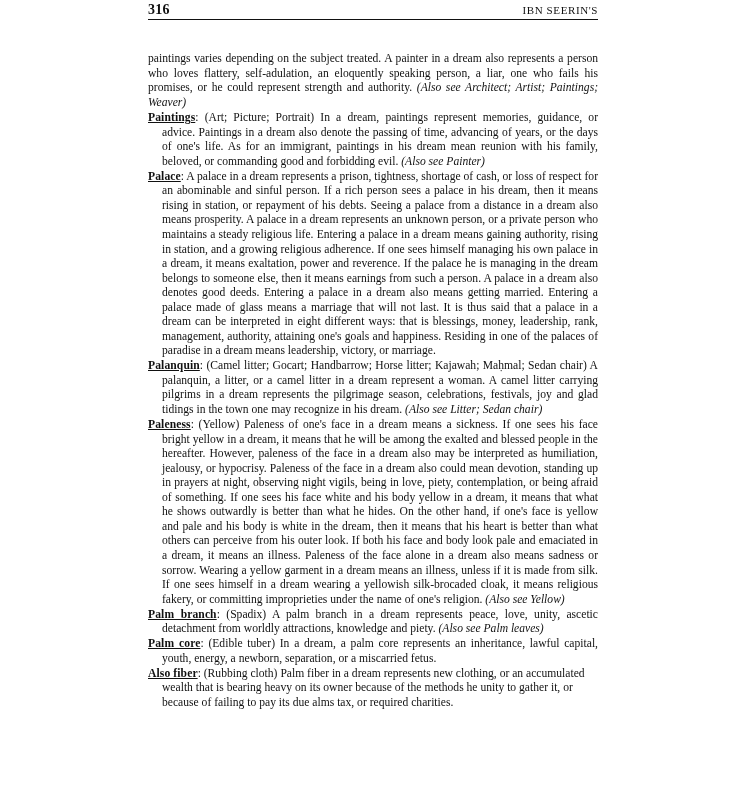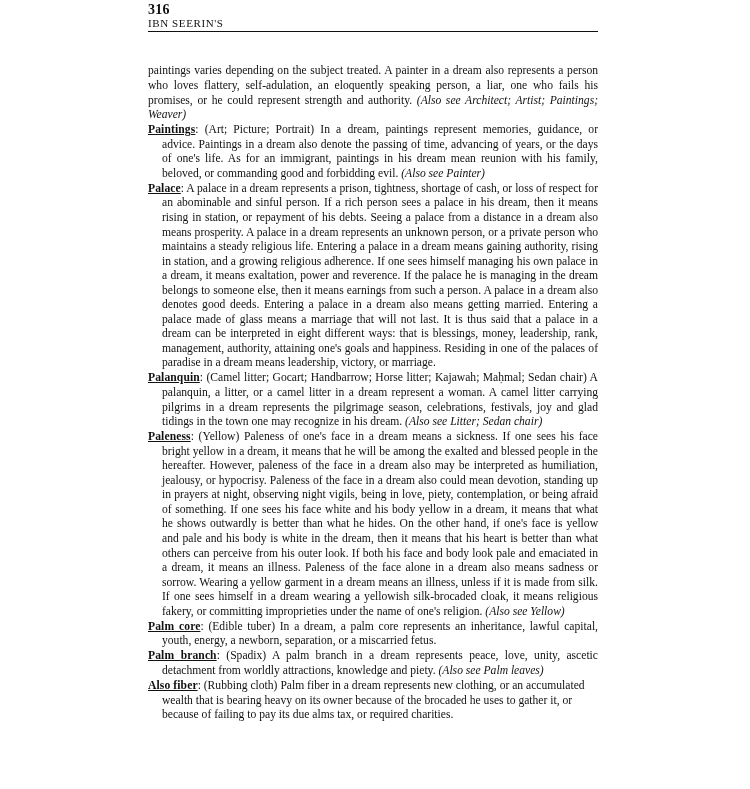--- a/index.html
+++ b/index.html
@@ -31,21 +31,20 @@
 
   
   .running-head {
     display: flex;
     justify-content: space-between;
     align-items: baseline;
     font-size: 13.5px;
     letter-spacing: 0.2px;
     line-height: 1.1;
     padding-bottom: 1px;
-    flex-direction: column;
   }
   .folio {
     font-weight: 700;
     font-size: 14px;
     letter-spacing: 0.3px;
   }
   .book-title {
     font-size: 11px;
     letter-spacing: 0.6px;
   }
@@ -99,19 +98,19 @@
       <span class="book-title">IBN SEERIN'S</span>
     </div>
     <hr class="head-rule">
 
     <div class="entries">
         <p class="entry continuation"><span>paintings varies depending on the subject treated. A painter in a dream also represents a person who loves flattery, self-adulation, an eloquently speaking person, a liar, one who fails his promises, or he could represent strength and authority. </span><span class="xref">(Also see Architect; Artist; Paintings; Weaver)</span></p>
         <p class="entry"><span class="headword">Paintings</span><span>: (Art; Picture; Portrait) In a dream, paintings represent memories, guidance, or advice. Paintings in a dream also denote the passing of time, advancing of years, or the days of one's life. As for an immigrant, paintings in his dream mean reunion with his family, beloved, or commanding good and forbidding evil. </span><span class="xref">(Also see Painter)</span></p>
         <p class="entry"><span class="headword">Palace</span><span>: A palace in a dream represents a prison, tightness, shortage of cash, or loss of respect for an abominable and sinful person. If a rich person sees a palace in his dream, then it means rising in station, or repayment of his debts. Seeing a palace from a distance in a dream also means prosperity. A palace in a dream represents an unknown person, or a private person who maintains a steady religious life. Entering a palace in a dream means gaining authority, rising in station, and a growing religious adherence. If one sees himself managing his own palace in a dream, it means exaltation, power and reverence. If the palace he is managing in the dream belongs to someone else, then it means earnings from such a person. A palace in a dream also denotes good deeds. Entering a palace in a dream also means getting married. Entering a palace made of glass means a marriage that will not last. It is thus said that a palace in a dream can be interpreted in eight different ways: that is blessings, money, leadership, rank, management, authority, attaining one's goals and happiness. Residing in one of the palaces of paradise in a dream means leadership, victory, or marriage.</span></p>
         <p class="entry"><span class="headword">Palanquin</span><span>: (Camel litter; Gocart; Handbarrow; Horse litter; Kajawah; Maḥmal; Sedan chair) A palanquin, a litter, or a camel litter in a dream represent a woman. A camel litter carrying pilgrims in a dream represents the pilgrimage season, celebrations, festivals, joy and glad tidings in the town one may recognize in his dream. </span><span class="xref">(Also see Litter; Sedan chair)</span></p>
         <p class="entry"><span class="headword">Paleness</span><span>: (Yellow) Paleness of one's face in a dream means a sickness. If one sees his face bright yellow in a dream, it means that he will be among the exalted and blessed people in the hereafter. However, paleness of the face in a dream also may be interpreted as humiliation, jealousy, or hypocrisy. Paleness of the face in a dream also could mean devotion, standing up in prayers at night, observing night vigils, being in love, piety, contemplation, or being afraid of something. If one sees his face white and his body yellow in a dream, it means that what he shows outwardly is better than what he hides. On the other hand, if one's face is yellow and pale and his body is white in the dream, then it means that his heart is better than what others can perceive from his outer look. If both his face and body look pale and emaciated in a dream, it means an illness. Paleness of the face alone in a dream also means sadness or sorrow. Wearing a yellow garment in a dream means an illness, unless if it is made from silk. If one sees himself in a dream wearing a yellowish silk-brocaded cloak, it means religious fakery, or committing improprieties under the name of one's religion. </span><span class="xref">(Also see Yellow)</span></p>
+        <p class="entry"><span class="headword">Palm branch</span><span>: (Spadix) A palm branch in a dream represents peace, love, unity, ascetic detachment from worldly attractions, knowledge and piety. </span><span class="xref">(Also see Palm leaves)</span></p>
         <p class="entry"><span class="headword">Palm core</span><span>: (Edible tuber) In a dream, a palm core represents an inheritance, lawful capital, youth, energy, a newborn, separation, or a miscarried fetus.</span></p>
-        <p class="entry"><span class="headword">Palm branch</span><span>: (Spadix) A palm branch in a dream represents peace, love, unity, ascetic detachment from worldly attractions, knowledge and piety. </span><span class="xref">(Also see Palm leaves)</span></p>
-        <p class="entry"><span class="headword">Also fiber</span><span>: (Rubbing cloth) Palm fiber in a dream represents new clothing, or an accumulated wealth that is bearing heavy on its owner because of the brocaded he uses to gather it, or because of failing to pay its due alms tax, or required charities.</span></p>
+        <p class="entry"><span class="headword">Also fiber</span><span>: (Rubbing cloth) Palm fiber in a dream represents new clothing, or an accumulated wealth that is bearing heavy on its owner because of the methods he unity to gather it, or because of failing to pay its due alms tax, or required charities.</span></p>
       </div>
 
   </div>
 </div>
 
 </body></html>

